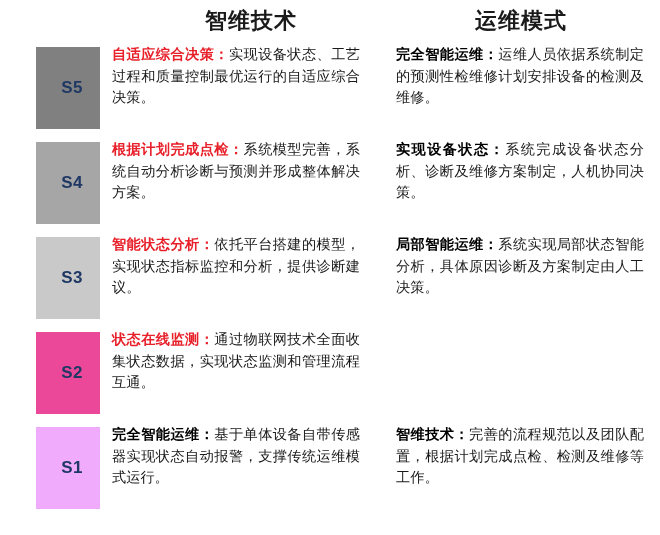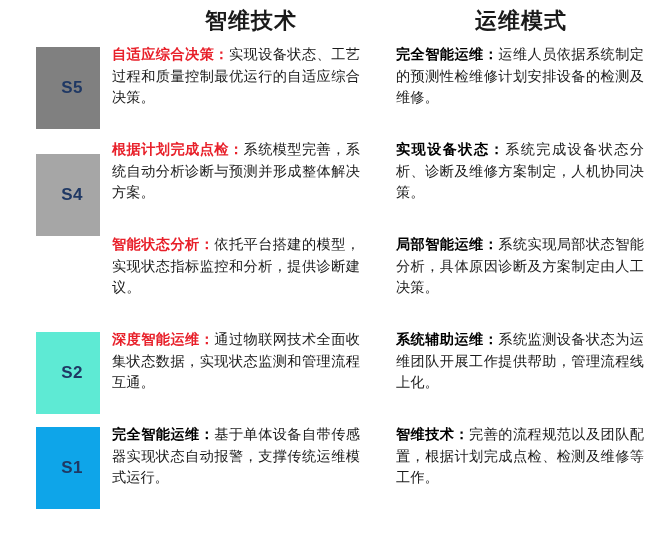--- a/index.html
+++ b/index.html
@@ -102,33 +102,33 @@
     <div class="col-title right">运维模式</div>
   </div>
 
   <div class="rows" id="rows-container">
       <div class="row">
         <div class="level-badge" style="background: rgb(128, 128, 128);">S5</div>
         <div class="cell left"><span class="lead red">自适应综合决策：</span><span class="body-text">实现设备状态、工艺过程和质量控制最优运行的自适应综合决策。</span></div>
         <div class="cell right"><span class="lead orange">完全智能运维：</span><span class="body-text">运维人员依据系统制定的预测性检维修计划安排设备的检测及维修。</span></div>
       </div>
       <div class="row">
-        <div class="level-badge" style="background: rgb(166, 166, 166); margin-top: 12px;">S4</div>
+        <div class="level-badge" style="background: rgb(166, 166, 166);">S4</div>
         <div class="cell left"><span class="lead red">根据计划完成点检：</span><span class="body-text">系统模型完善，系统自动分析诊断与预测并形成整体解决方案。</span></div>
         <div class="cell right"><span class="lead orange">实现设备状态：</span><span class="body-text">系统完成设备状态分析、诊断及维修方案制定，人机协同决策。</span></div>
       </div>
       <div class="row">
+        <div class="level-badge" style="background: rgb(201, 201, 201);">S3</div>
         <div class="cell left"><span class="lead red">智能状态分析：</span><span class="body-text">依托平台搭建的模型，实现状态指标监控和分析，提供诊断建议。</span></div>
         <div class="cell right"><span class="lead orange">局部智能运维：</span><span class="body-text">系统实现局部状态智能分析，具体原因诊断及方案制定由人工决策。</span></div>
       </div>
       <div class="row">
-        <div class="level-badge" style="background: #5eead4;">S2</div>
-        <div class="cell left"><span class="lead red">深度智能运维：</span><span class="body-text">通过物联网技术全面收集状态数据，实现状态监测和管理流程互通。</span></div>
-        <div class="cell right"><span class="lead orange">系统辅助运维：</span><span class="body-text">系统监测设备状态为运维团队开展工作提供帮助，管理流程线上化。</span></div>
+        <div class="level-badge" style="background: #ec4899;">S2</div>
+        <div class="cell left"><span class="lead red">状态在线监测：</span><span class="body-text">通过物联网技术全面收集状态数据，实现状态监测和管理流程互通。</span></div>
       </div>
       <div class="row">
-        <div class="level-badge" style="background: #0ea5e9;">S1</div>
+        <div class="level-badge" style="background: #f0abfc;">S1</div>
         <div class="cell left"><span class="lead orange">完全智能运维：</span><span class="body-text">基于单体设备自带传感器实现状态自动报警，支撑传统运维模式运行。</span></div>
         <div class="cell right"><span class="lead orange">智维技术：</span><span class="body-text">完善的流程规范以及团队配置，根据计划完成点检、检测及维修等工作。</span></div>
       </div>
     </div>
 
 </div>
 
 </body></html>

